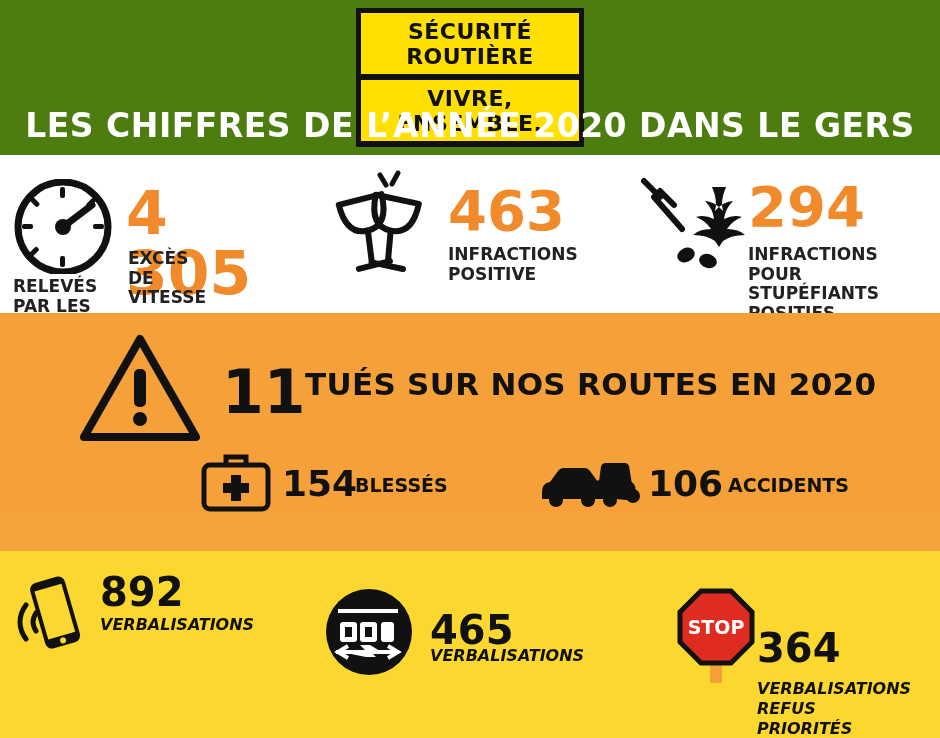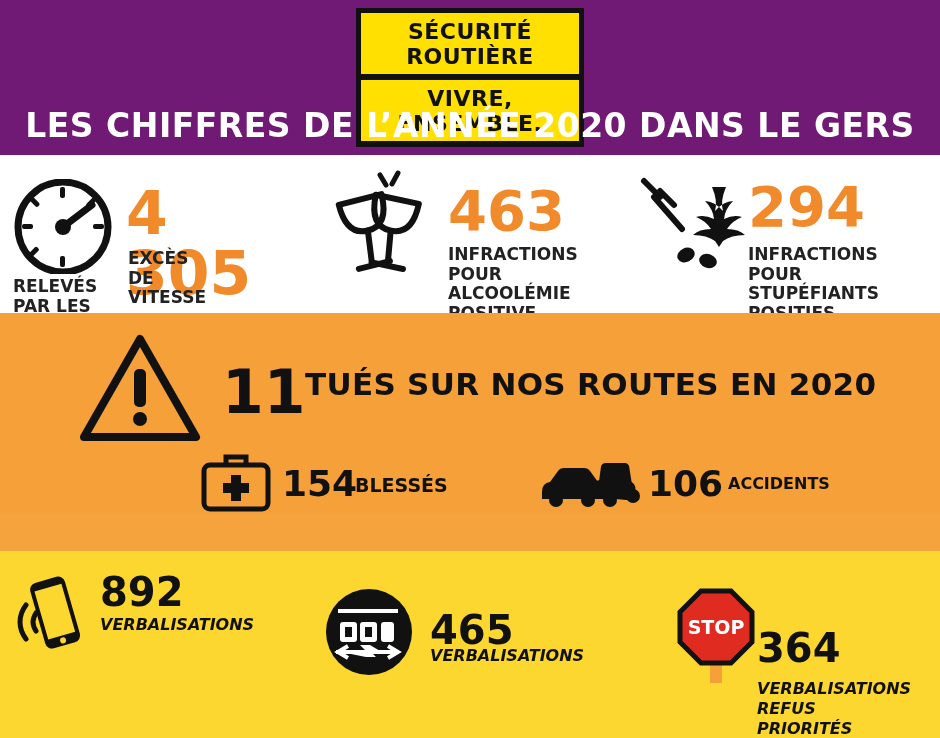--- a/index.html
+++ b/index.html
@@ -19,21 +19,21 @@
     height: 738px;
     background: #f5a33c;
   }
 
   
   .header {
     position: absolute;
     left: 0; top: 0;
     width: 940px;
     height: 155px;
-    background: #701a75;
+    background: #4d7c0f;
   }
   .logo {
     position: absolute;
     left: 356px; top: 8px;
     width: 228px;
     background: #111;
     padding: 5px 5px 6px 5px;
     box-sizing: border-box;
   }
   .logo-line {
@@ -143,21 +143,21 @@
     position: absolute;
     left: 648px; top: 150px;
     font-size: 36px;
     font-weight: bold;
     color: #111;
     font-family: "DejaVu Sans", sans-serif;
   }
   .accidents-label {
     position: absolute;
     left: 728px; top: 161px;
-    font-size: 16px;
+    font-size: 19px;
     font-weight: bold;
     color: #111;
     font-family: "DejaVu Sans", sans-serif;
   }
 
   
   .band-yellow {
     position: absolute;
     left: 0; top: 530px;
     width: 940px;
@@ -237,21 +237,20 @@
             <path d="M52 30 Q52 62 74 62 Q96 62 96 30 Z" transform="rotate(12 74 46)"></path>
             <path d="M74 62 L78 95" transform="rotate(12 74 46)"></path>
             <path d="M62 97 L94 97" transform="rotate(12 74 46)"></path>
             <path d="M60 6 L66 16 M78 4 L72 15" stroke-width="5"></path>
           </g>
         </svg>
       </span>
       <div class="stat-num num">463</div>
       <div class="lab">
         <div class="stat-label">INFRACTIONS</div>
-        <div class="stat-label">POUR ALCOOLÉMIE</div>
         <div class="stat-label">POSITIVE</div>
       </div>
     </div>
 
     <div class="g3">
       <span class="icon" style="left:-10px; top:0px;">
         <svg width="120" height="120" viewBox="0 0 120 120">
           <g stroke="#111" stroke-width="6" stroke-linecap="round" fill="none">
             <line x1="14" y1="12" x2="30" y2="28"></line>
             <line x1="24" y1="28" x2="52" y2="60"></line>

